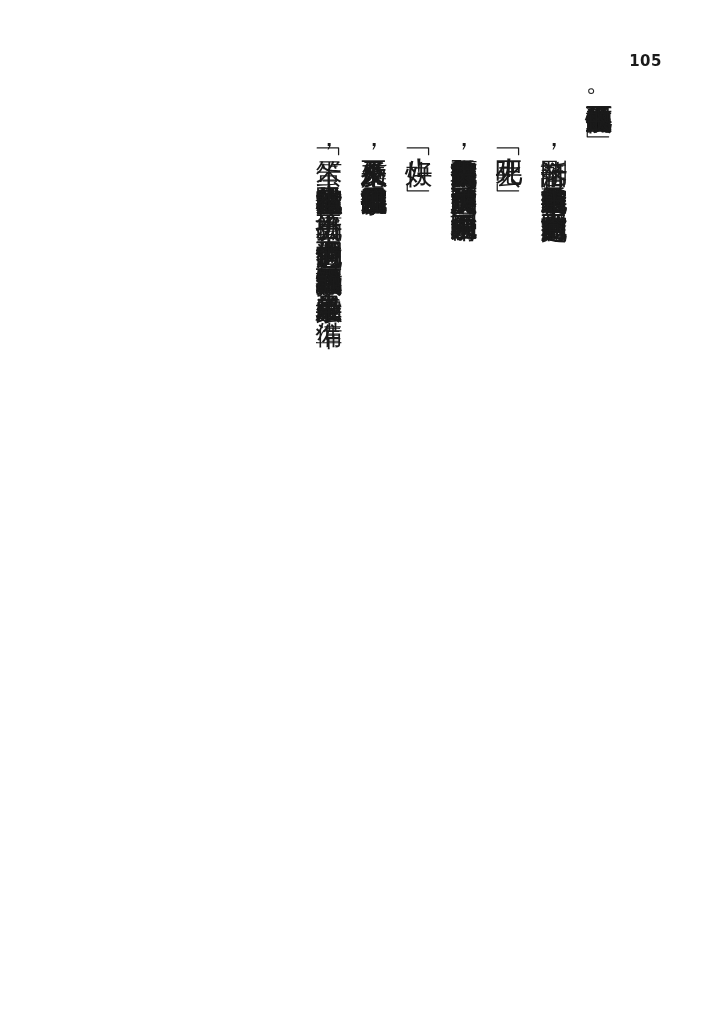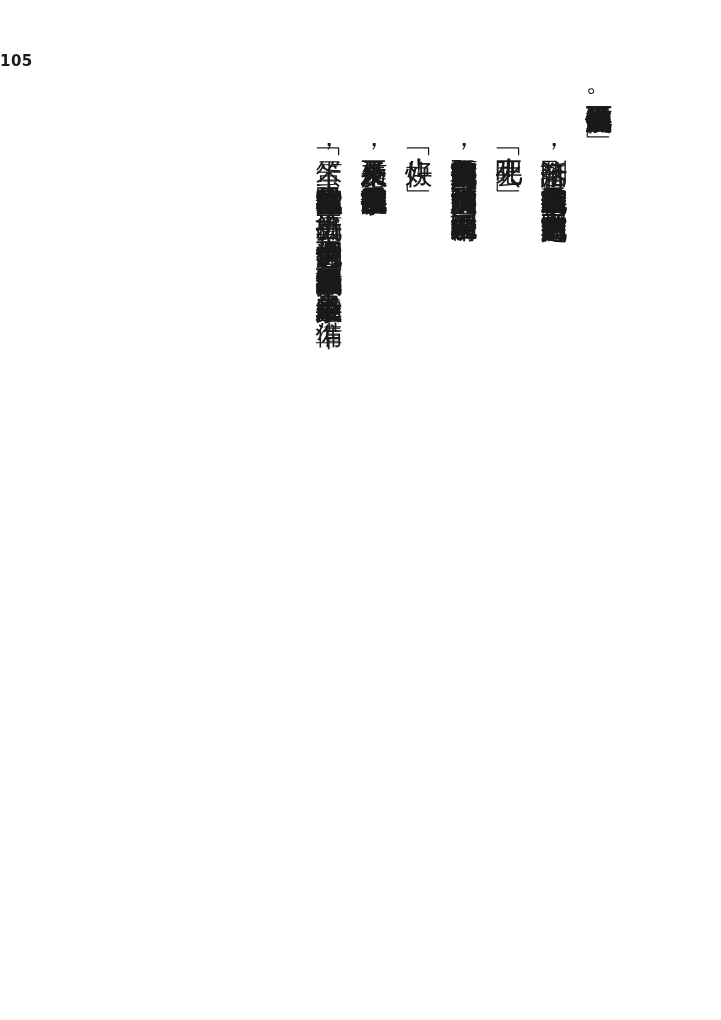--- a/index.html
+++ b/index.html
@@ -10,21 +10,21 @@
   }
   .page {
     position: relative;
     width: 721px; height: 1020px;
     background: #ffffff;
     overflow: hidden;
   }
   .page-number {
     position: absolute;
     top: 52px; left: 0; width: 662px;
-    text-align: left;
+    text-align: right;
     font-family: "DejaVu Sans", "Liberation Sans", sans-serif;
     font-weight: 700;
     font-size: 15px;
     color: #1a1a1a;
     letter-spacing: 0.5px;
   }
   
   .vtext {
     position: absolute;
     top: 85px;

